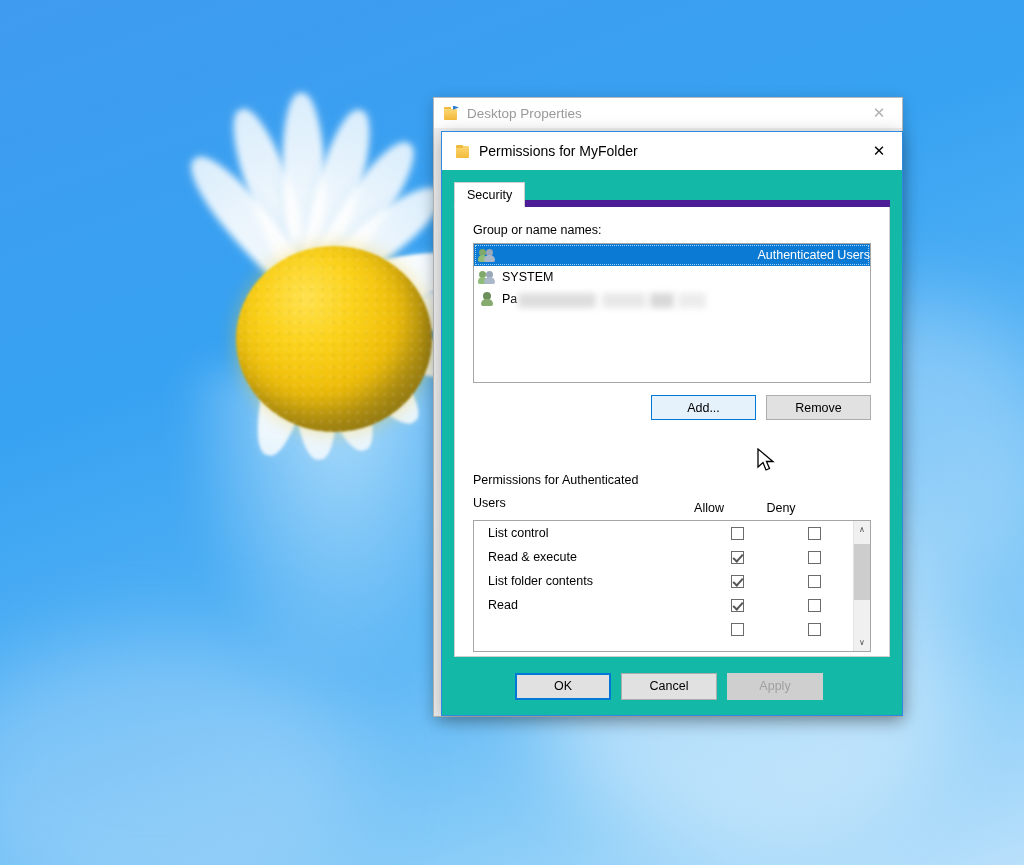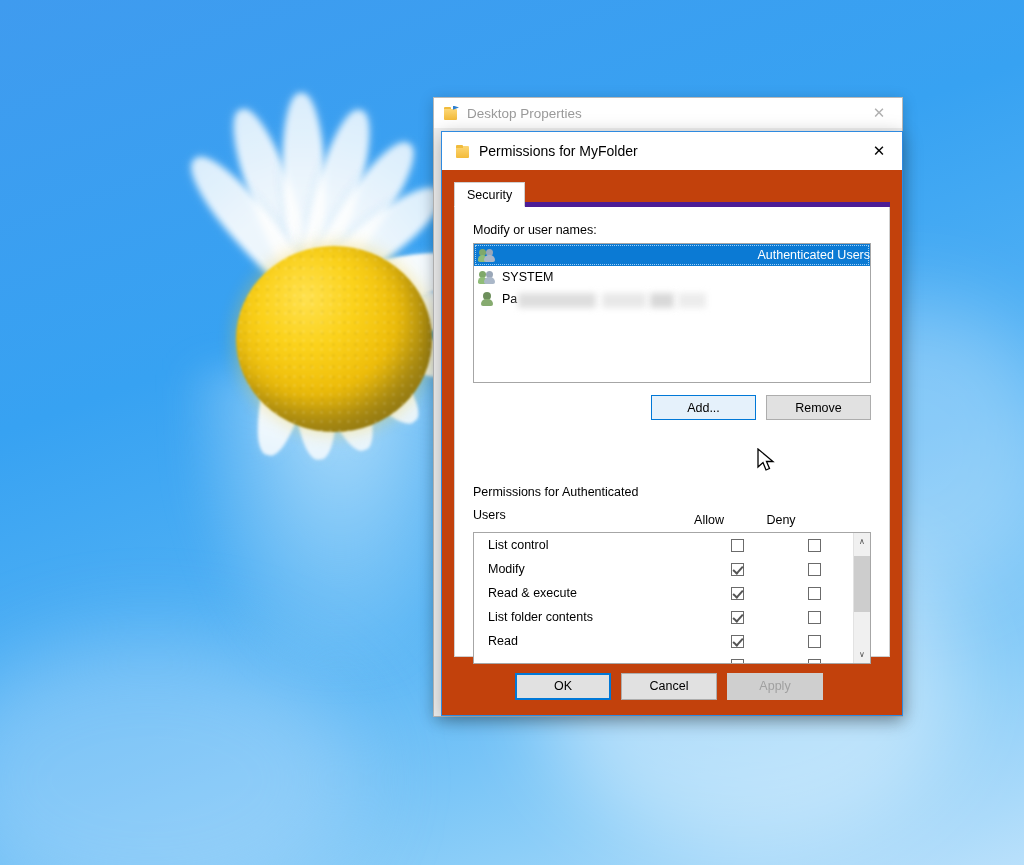--- a/index.html
+++ b/index.html
@@ -108,21 +108,21 @@
   #bg-window .win-title-text { color: #9a9a9a; }
   #bg-window .close-btn { color: #b0b0b0; }
   #bg-window .bg-body { height: calc(100% - 30px); background: #f0f0f0; }
 
   
   #fg-window {
     left: 441px; top: 131px;
     width: 462px; height: 585px;
     border: 1px solid #2e8ae0;
     box-shadow: 0 4px 18px rgba(0,0,0,.28);
-    background: #c2410c;
+    background: #14b8a6;
   }
   #fg-window .win-title {
     height: 38px;
     padding-left: 14px;
   }
   #fg-window .win-title-text { font-size: 14px; color: #000; }
   #fg-window .close-btn { height: 38px; color: #000; }
 
   
   .folder-ico {
@@ -147,21 +147,21 @@
     width: 6px; height: 6px;
     background: #2d7fd0;
     clip-path: polygon(0 0, 100% 35%, 0 70%);
   }
 
   
   .tabstrip {
     position: relative;
     margin: 12px 12px 0 12px;
     height: 25px;
-    border-bottom: 5px solid #4c1d95;
+    border-bottom: 7px solid #4c1d95;
   }
   .tab {
     position: relative;
     display: inline-flex; align-items: center;
     height: 25px;
     padding: 0 12px;
     font-size: 12.5px;
     background: #fff;
     border: 1px solid #cfcfcf;
     border-bottom: 1px solid #fff;
@@ -223,21 +223,21 @@
   .usr-ico .head { position: absolute; border-radius: 50%; }
   .usr-ico .torso { position: absolute; border-radius: 5px 5px 2px 2px; }
   .usr-ico .h-back { left: 1px;  top: 2px; width: 7px; height: 7px; background: #7fa86a; }
   .usr-ico .t-back { left: 0px;  top: 8px; width: 9px; height: 7px; background: #8fbc78; }
   .usr-ico .h-front{ left: 8px;  top: 2px; width: 7px; height: 7px; background: #9aa7b8; }
   .usr-ico .t-front{ left: 6px;  top: 8px; width: 11px; height: 7px; background: #aab7c8; }
   .usr-ico.single .h-front { left: 5px; top: 1px; width: 8px; height: 8px; background: #6d8f5c; }
   .usr-ico.single .t-front { left: 3px; top: 8px; width: 12px; height: 7px; background: #86ab6f; }
 
   
-  .btnrow { display: flex; justify-content: flex-end; gap: 10px; margin-bottom: 20px; }
+  .btnrow { display: flex; justify-content: flex-end; gap: 10px; margin-bottom: 8px; }
   .btn {
     min-width: 105px;
     height: 25px;
     font-size: 12.5px;
     font-family: "Liberation Sans", sans-serif;
     background: #e1e1e1;
     border: 1px solid #adadad;
     color: #000;
     cursor: default;
     padding: 0 8px;
@@ -380,21 +380,21 @@
     <span class="close-btn">✕</span>
   </div>
 
   <div class="tabstrip">
     <div class="tab">Security</div>
   </div>
 
   <div class="tabpanel">
 
 
-    <div class="section-label">Modify or user names:</div>
+    <div class="section-label">Group or name names:</div>
 
     <div class="userlist">
 
       <div class="user-row selected">
         <span class="usr-ico">
           <span class="head h-back"></span>
             <span class="torso t-back"></span>
           <span class="head h-front"></span>
             <span class="torso t-front"></span>
         </span>
@@ -449,29 +449,20 @@
         <div class="perm-row">
           <span class="pname">List control</span>
           <span class="pcell">
             <span class="cbox"></span>
             </span>
           <span class="pcell">
             <span class="cbox"></span>
             </span>
         </div>
 
-        <div class="perm-row">
-          <span class="pname">Modify</span>
-          <span class="pcell">
-            <span class="cbox checked"></span>
-            </span>
-          <span class="pcell">
-            <span class="cbox"></span>
-            </span>
-        </div>
 
         <div class="perm-row">
           <span class="pname">Read &amp; execute</span>
           <span class="pcell">
             <span class="cbox checked"></span>
             </span>
           <span class="pcell">
             <span class="cbox"></span>
             </span>
         </div>

